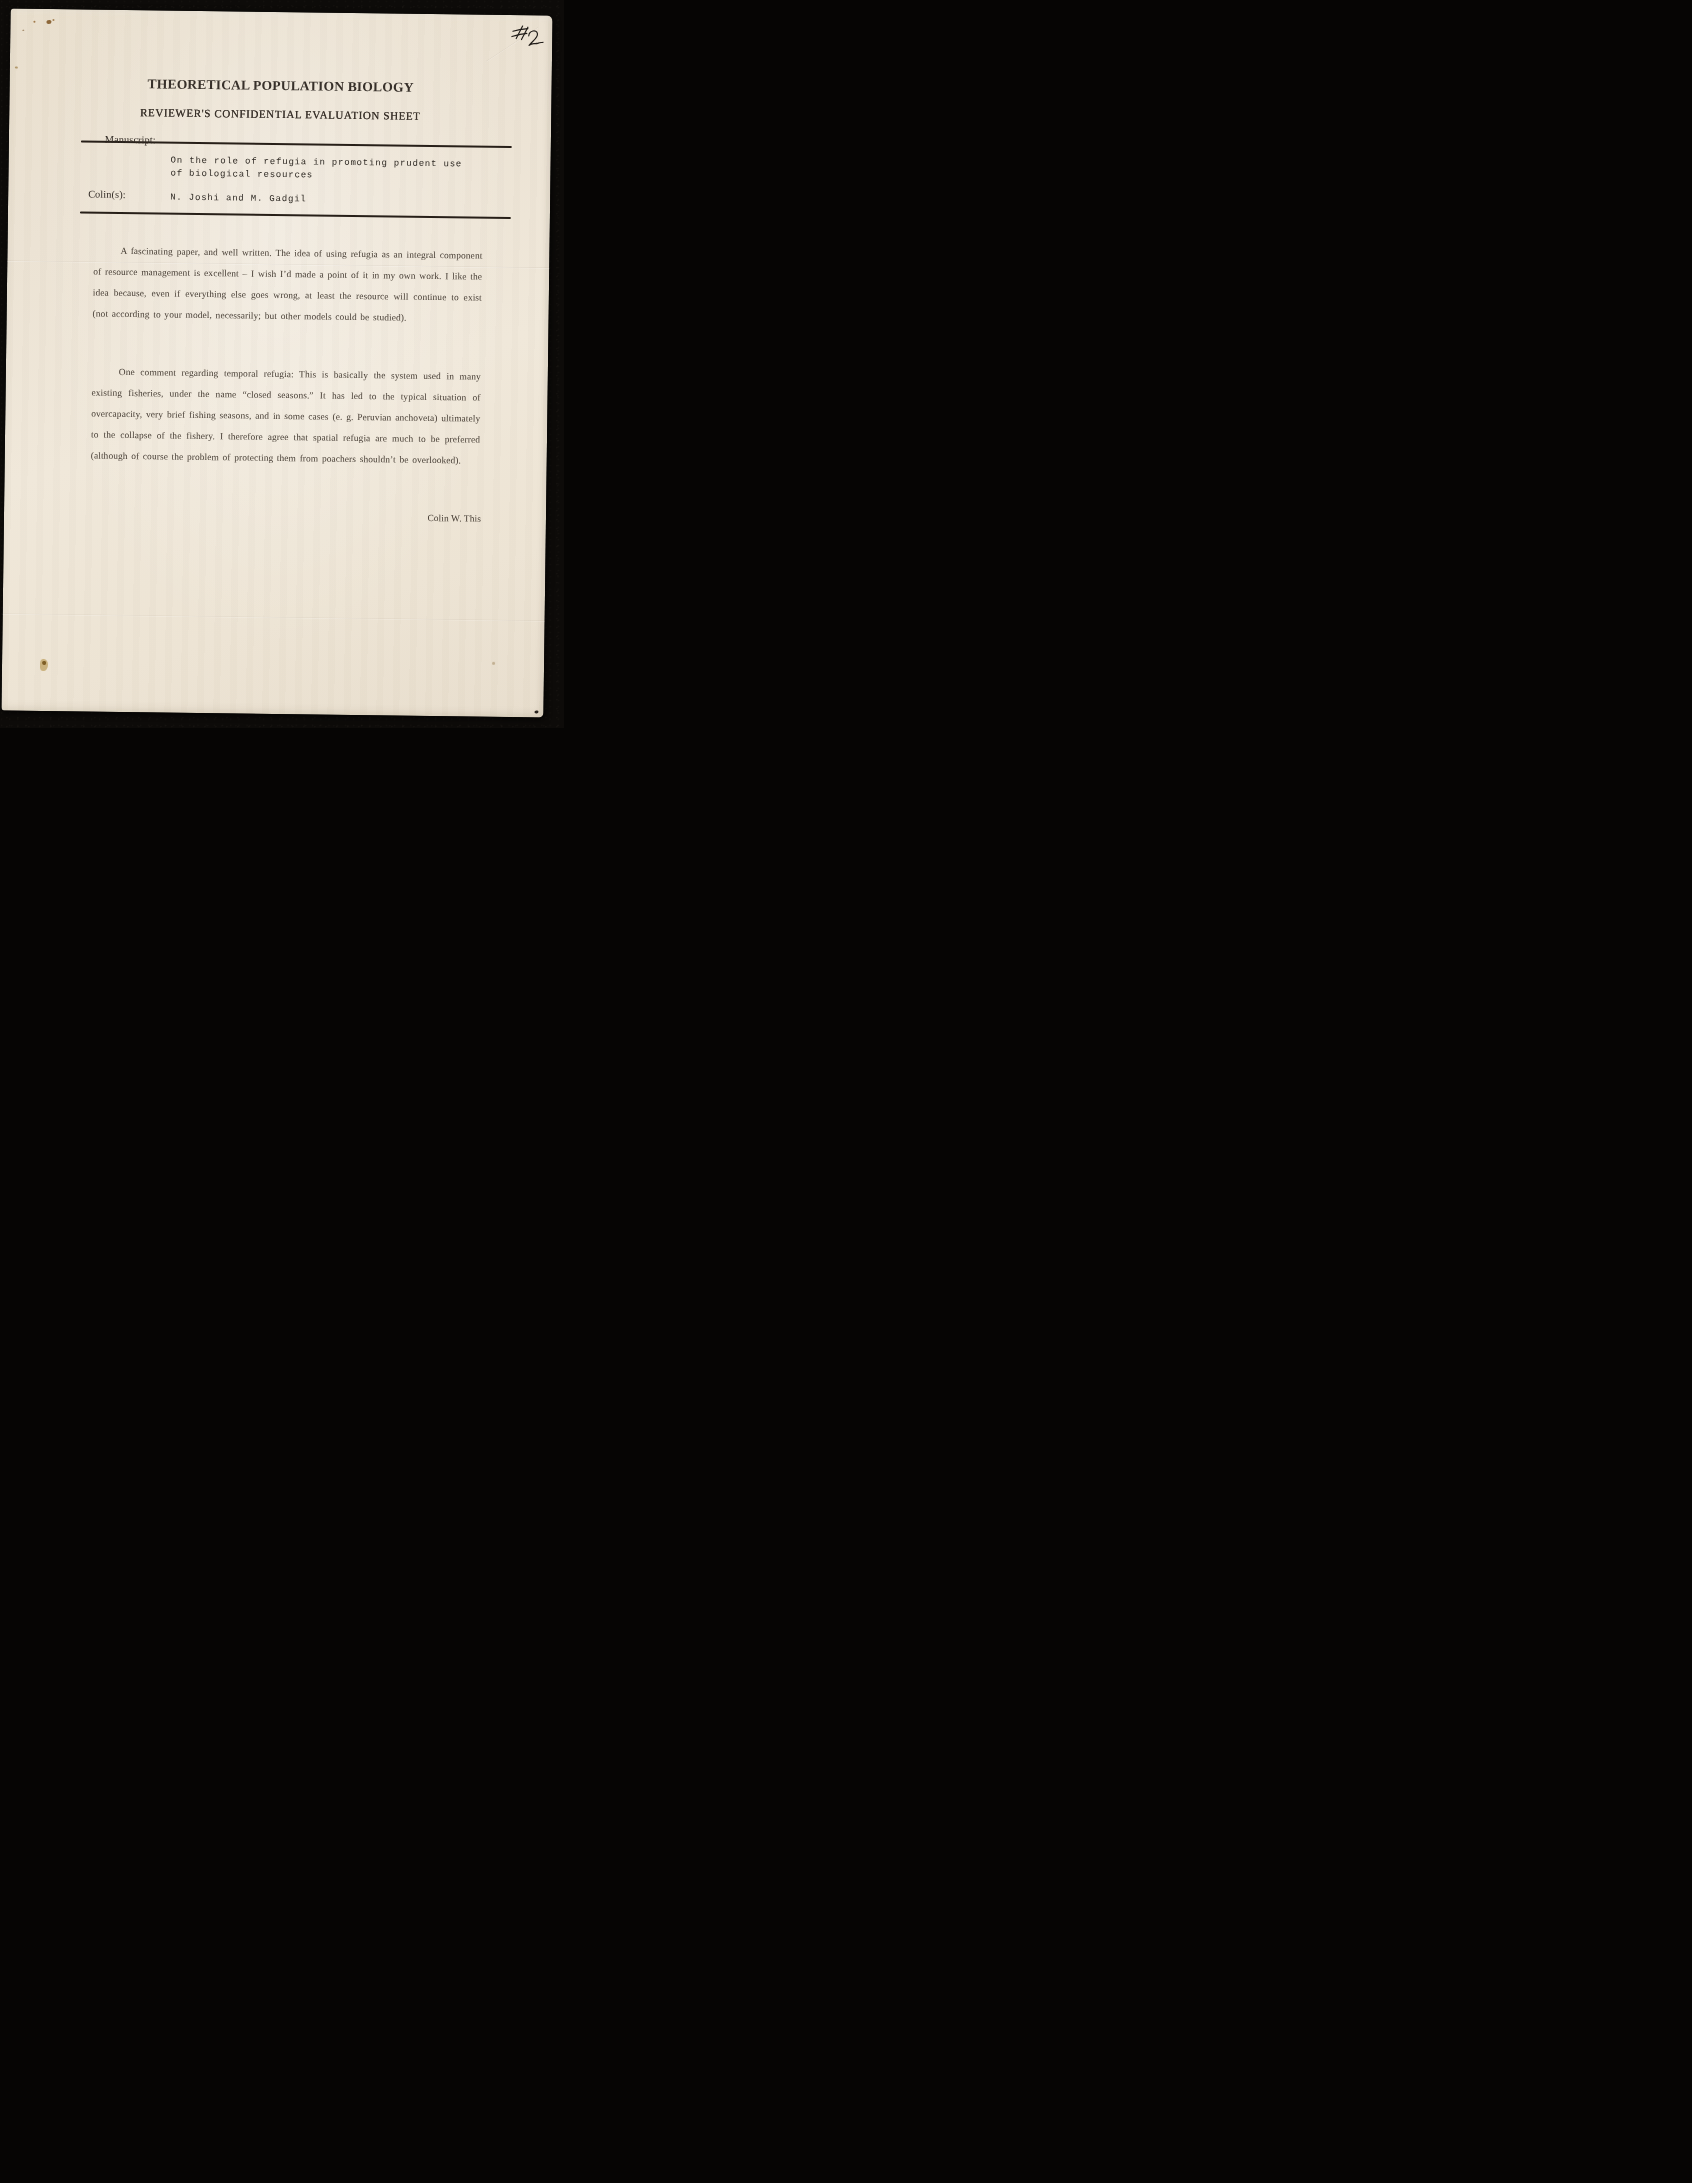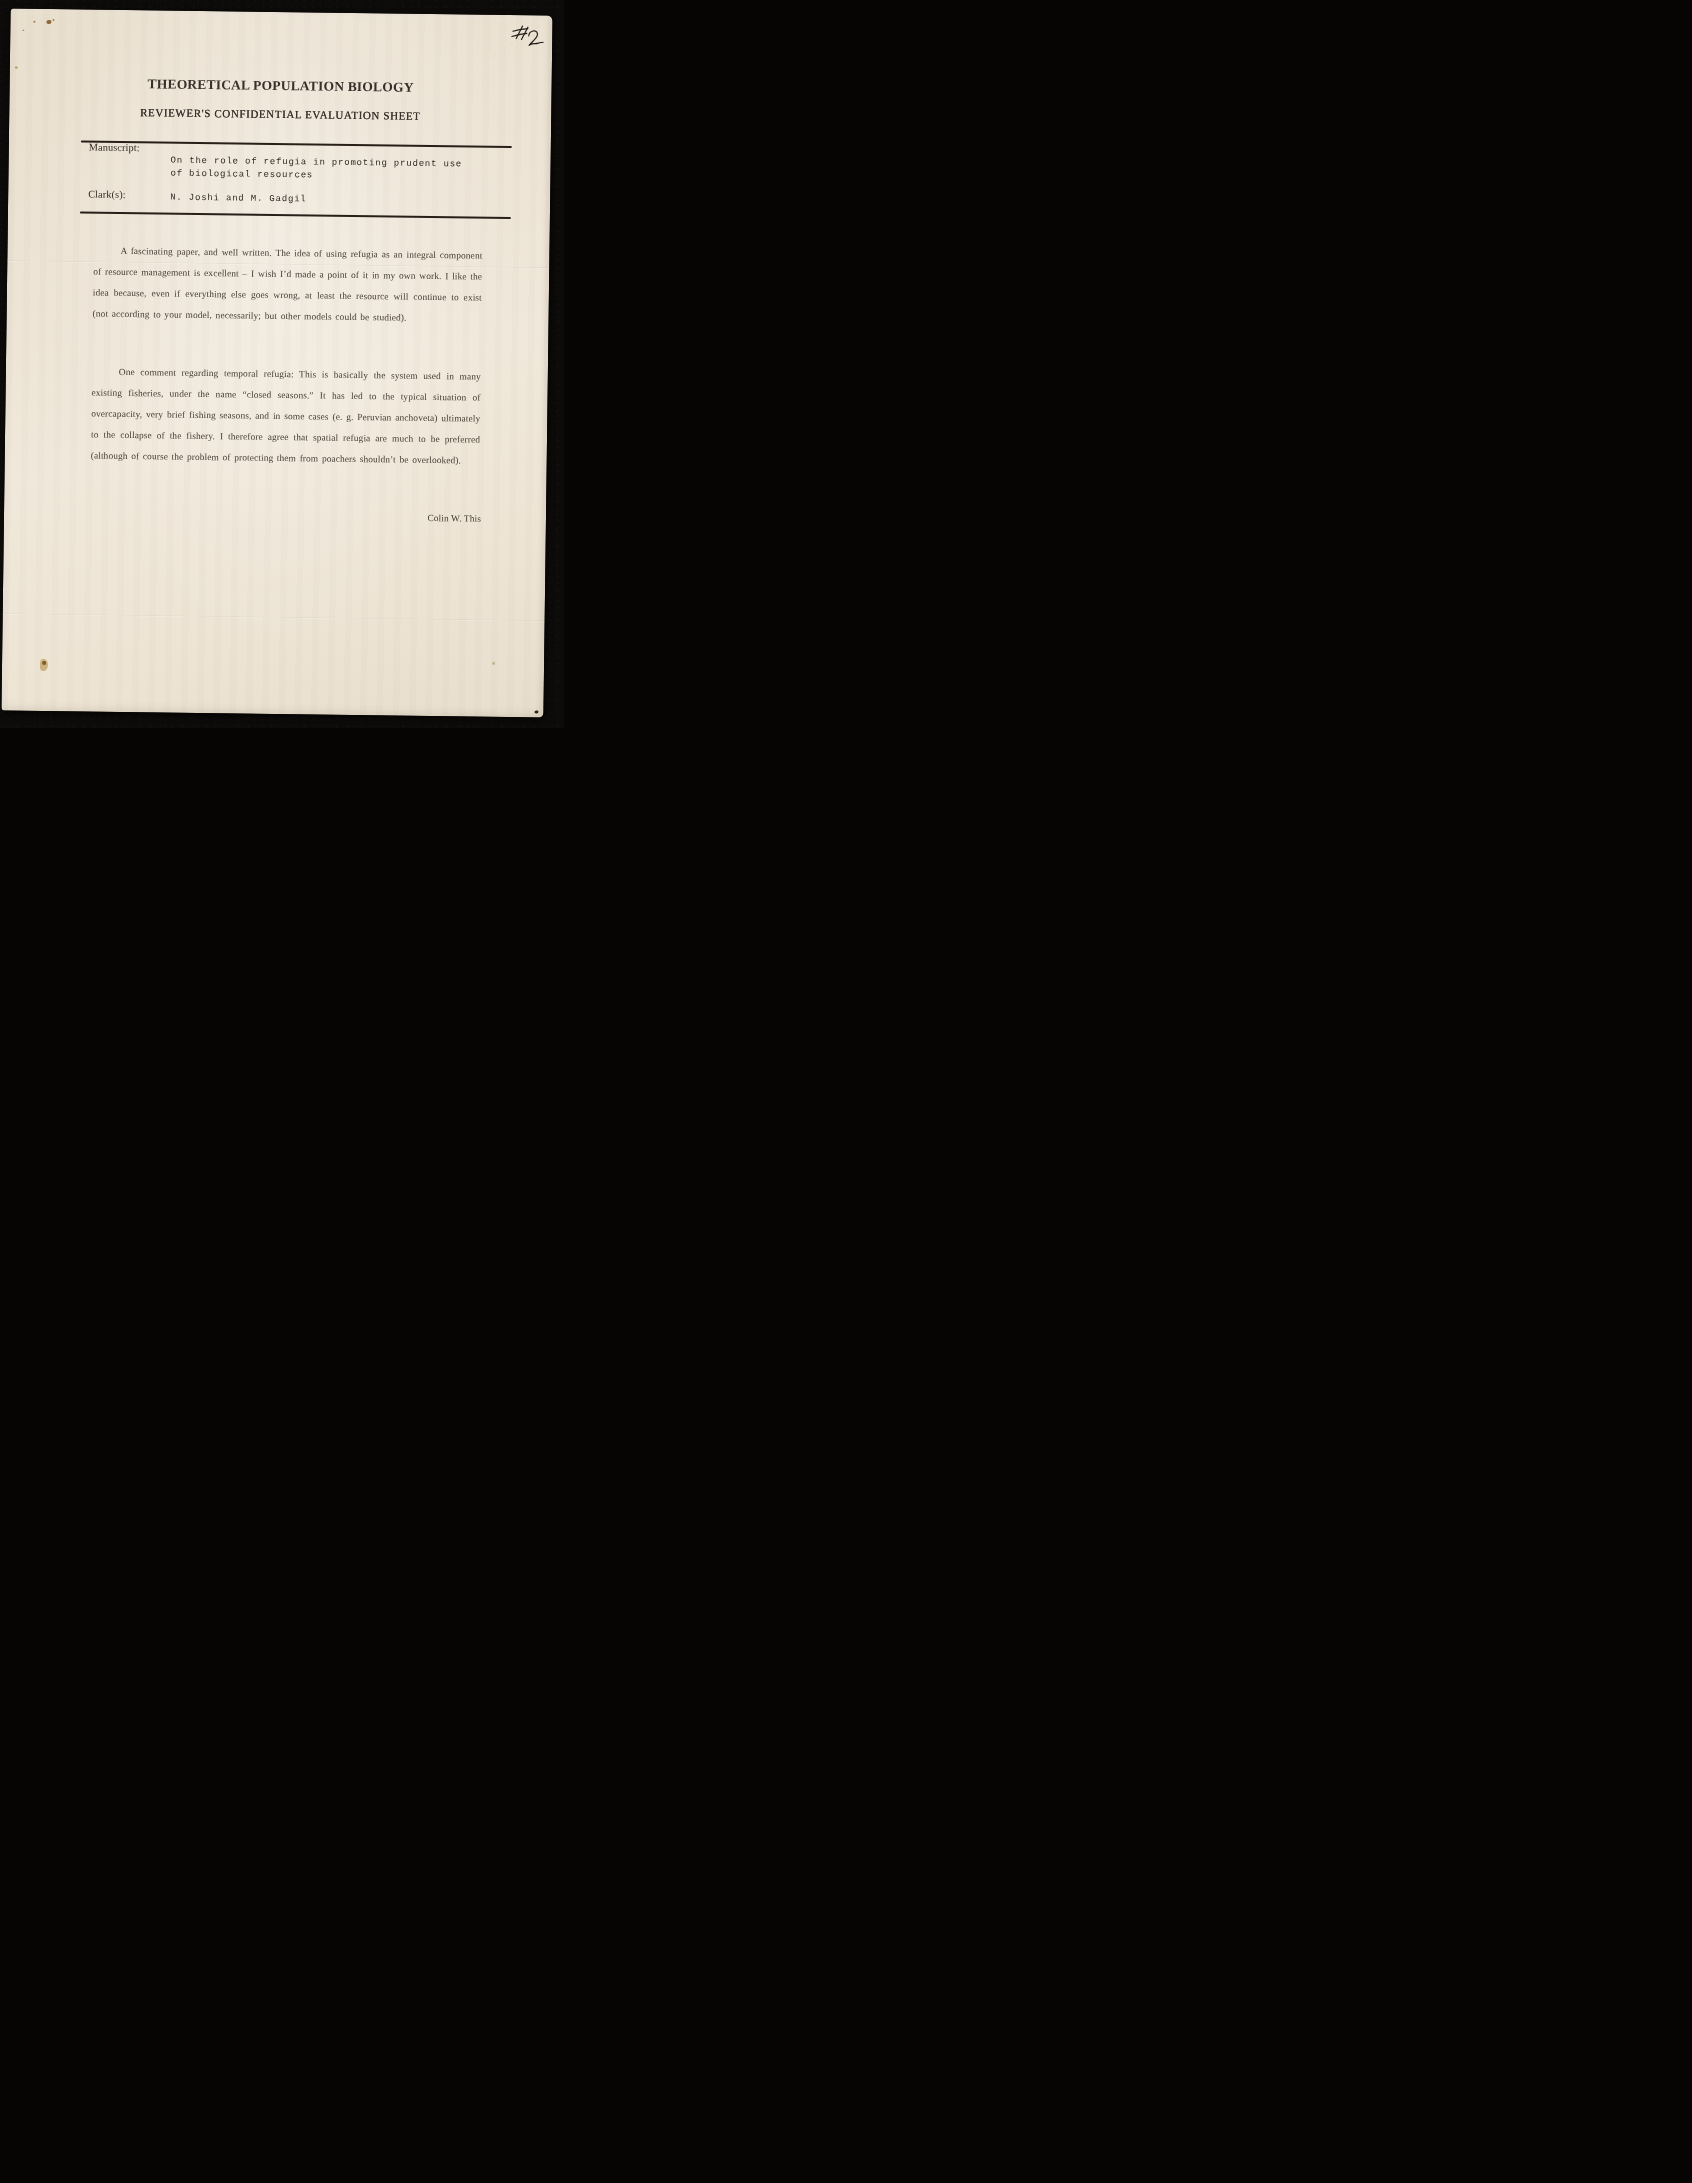--- a/index.html
+++ b/index.html
@@ -65,21 +65,21 @@
     font-size:11px;font-weight:normal;letter-spacing:0.6px;color:#3b332c;
     text-shadow:0.2px 0 0 #3b332c;
   }
   .rule{position:absolute;left:72px;width:431px;height:2.4px;background:#271f18;border-radius:1px;}
   .rule.r1{top:131px;}
   .rule.r2{top:202px;}
   
   .field-label{
     position:absolute;left:80px;font-size:10.3px;color:#322b25;letter-spacing:0.1px;
   }
-  .fl-manuscript{top:132px;}
+  .fl-manuscript{top:124px;margin-left:16px;}
   .fl-authors{top:179px;}
   .field-value{
     position:absolute;left:162px;
     font-family:"Liberation Mono","DejaVu Sans Mono",monospace;
     font-size:9px;line-height:13px;letter-spacing:0.8px;color:#2f2a24;
   }
   .fv-manuscript{top:144px;}
   .fv-authors{top:181px;}
   
   .para{
@@ -129,21 +129,21 @@
     <div class="sheet-title">REVIEWER'S CONFIDENTIAL EVALUATION SHEET</div>
 
     <div class="rule r1"></div>
 
     <div class="field-label fl-manuscript">Manuscript:</div>
     <div class="field-value fv-manuscript">
       <div>On the role of refugia in promoting prudent use</div>
       <div>of biological resources</div>
     </div>
 
-    <div class="field-label fl-authors">Clark(s):</div>
+    <div class="field-label fl-authors">Colin(s):</div>
     <div class="field-value fv-authors">N. Joshi and M. Gadgil</div>
 
     <div class="rule r2"></div>
 
     <div class="para p1">A fascinating paper, and well written. The idea of using refugia as an integral component of resource management is excellent – I wish I’d made a point of it in my own work. I like the idea because, even if everything else goes wrong, at least the resource will continue to exist (not according to your model, necessarily; but other models could be studied).</div>
 
     <div class="para p2">One comment regarding temporal refugia: This is basically the system used in many existing fisheries, under the name “closed seasons.” It has led to the typical situation of overcapacity, very brief fishing seasons, and in some cases (e. g. Peruvian anchoveta) ultimately to the collapse of the fishery. I therefore agree that spatial refugia are much to be preferred (although of course the problem of protecting them from poachers shouldn’t be overlooked).</div>
 
     <div class="signature">Colin W. This</div>
 

